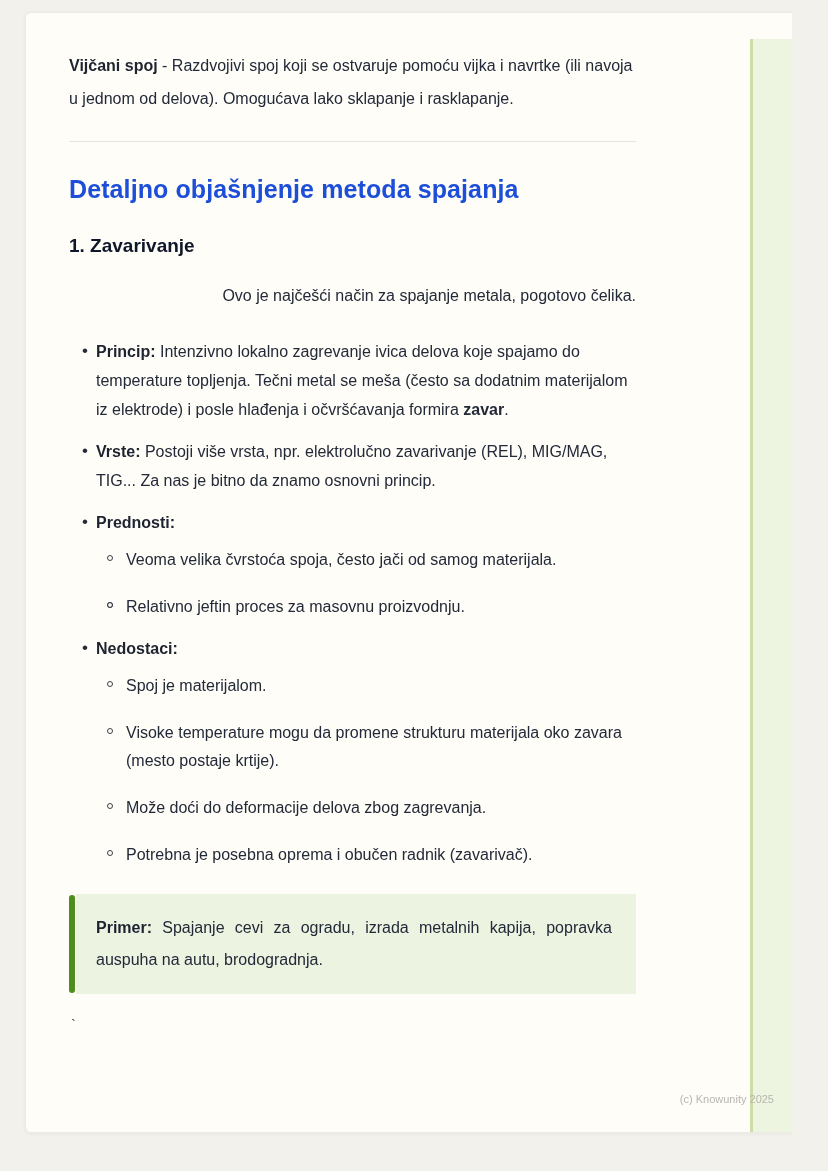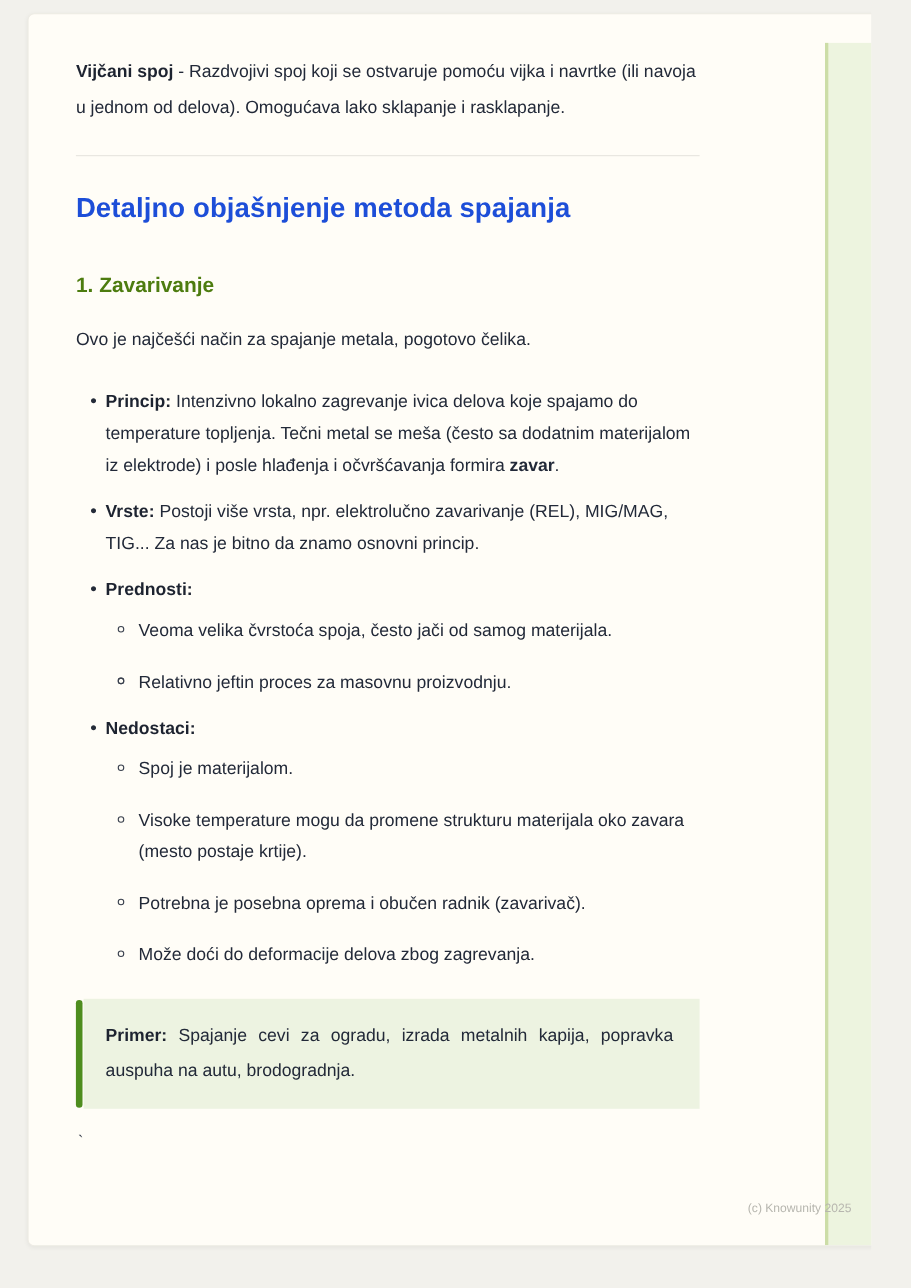--- a/index.html
+++ b/index.html
@@ -52,30 +52,31 @@
 
   h2.section-title {
     margin: 32px 0 0 0;
     font-size: 25px;
     line-height: 30px;
     font-weight: 700;
     color: #1d4ed8;
     letter-spacing: 0.1px;
   }
   h3.subsection-title {
-    margin: 44px 0 0 0;
+    margin: 30px 0 0 0;
     font-size: 19px;
     line-height: 24px;
     font-weight: 700;
-    color: #4d7c0f;
+    color: #0f172a;
   }
   p.section-intro {
     margin: 26px 0 0 0;
     font-size: 16px;
     line-height: 24px;
+    text-align: right;
   }
 
   ul.main-list {
     list-style: none;
     margin: 29px 0 0 0;
     padding: 0;
     font-size: 16px;
   }
   ul.main-list > li {
     position: relative;
@@ -183,22 +184,22 @@
             <li><span class="sub-bullet"></span></li>
             <li><span class="sub-bullet"></span><span>Relativno jeftin proces za masovnu proizvodnju.</span></li>
           </ul>
         </li>
 
         <li>
           <span class="bullet">•</span><b class="li-lead">Nedostaci:</b>
           <ul class="sub-list">
             <li><span class="sub-bullet"></span><span>Spoj je materijalom.</span></li>
             <li><span class="sub-bullet"></span><span>Visoke temperature mogu da promene strukturu materijala oko zavara (mesto postaje krtije).</span></li>
+            <li><span class="sub-bullet"></span><span>Može doći do deformacije delova zbog zagrevanja.</span></li>
             <li><span class="sub-bullet"></span><span>Potrebna je posebna oprema i obučen radnik (zavarivač).</span></li>
-            <li><span class="sub-bullet"></span><span>Može doći do deformacije delova zbog zagrevanja.</span></li>
           </ul>
         </li>
 
       </ul>
 
       <div class="callout">
         <span class="callout-bar"></span>
         <p><b>Primer:</b><span> Spajanje cevi za ogradu, izrada metalnih kapija, popravka auspuha na autu, brodogradnja.</span></p>
       </div>
 

